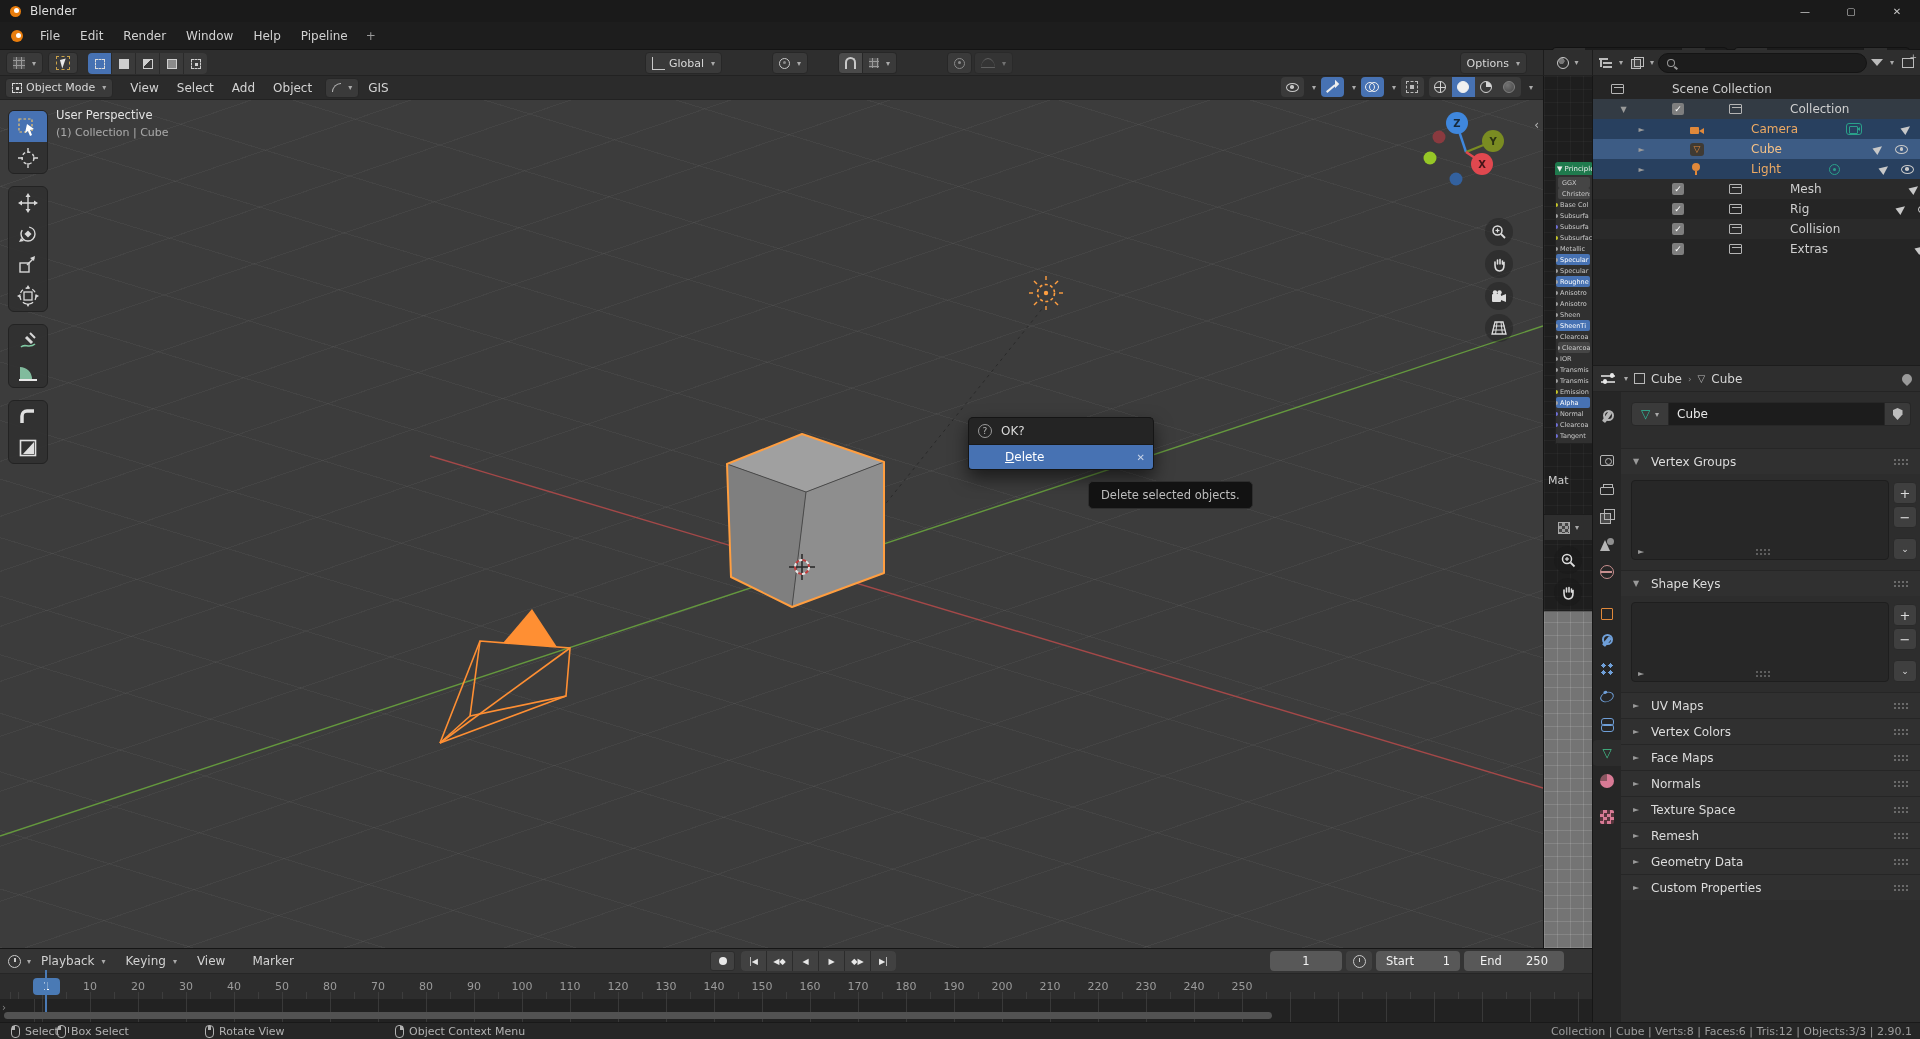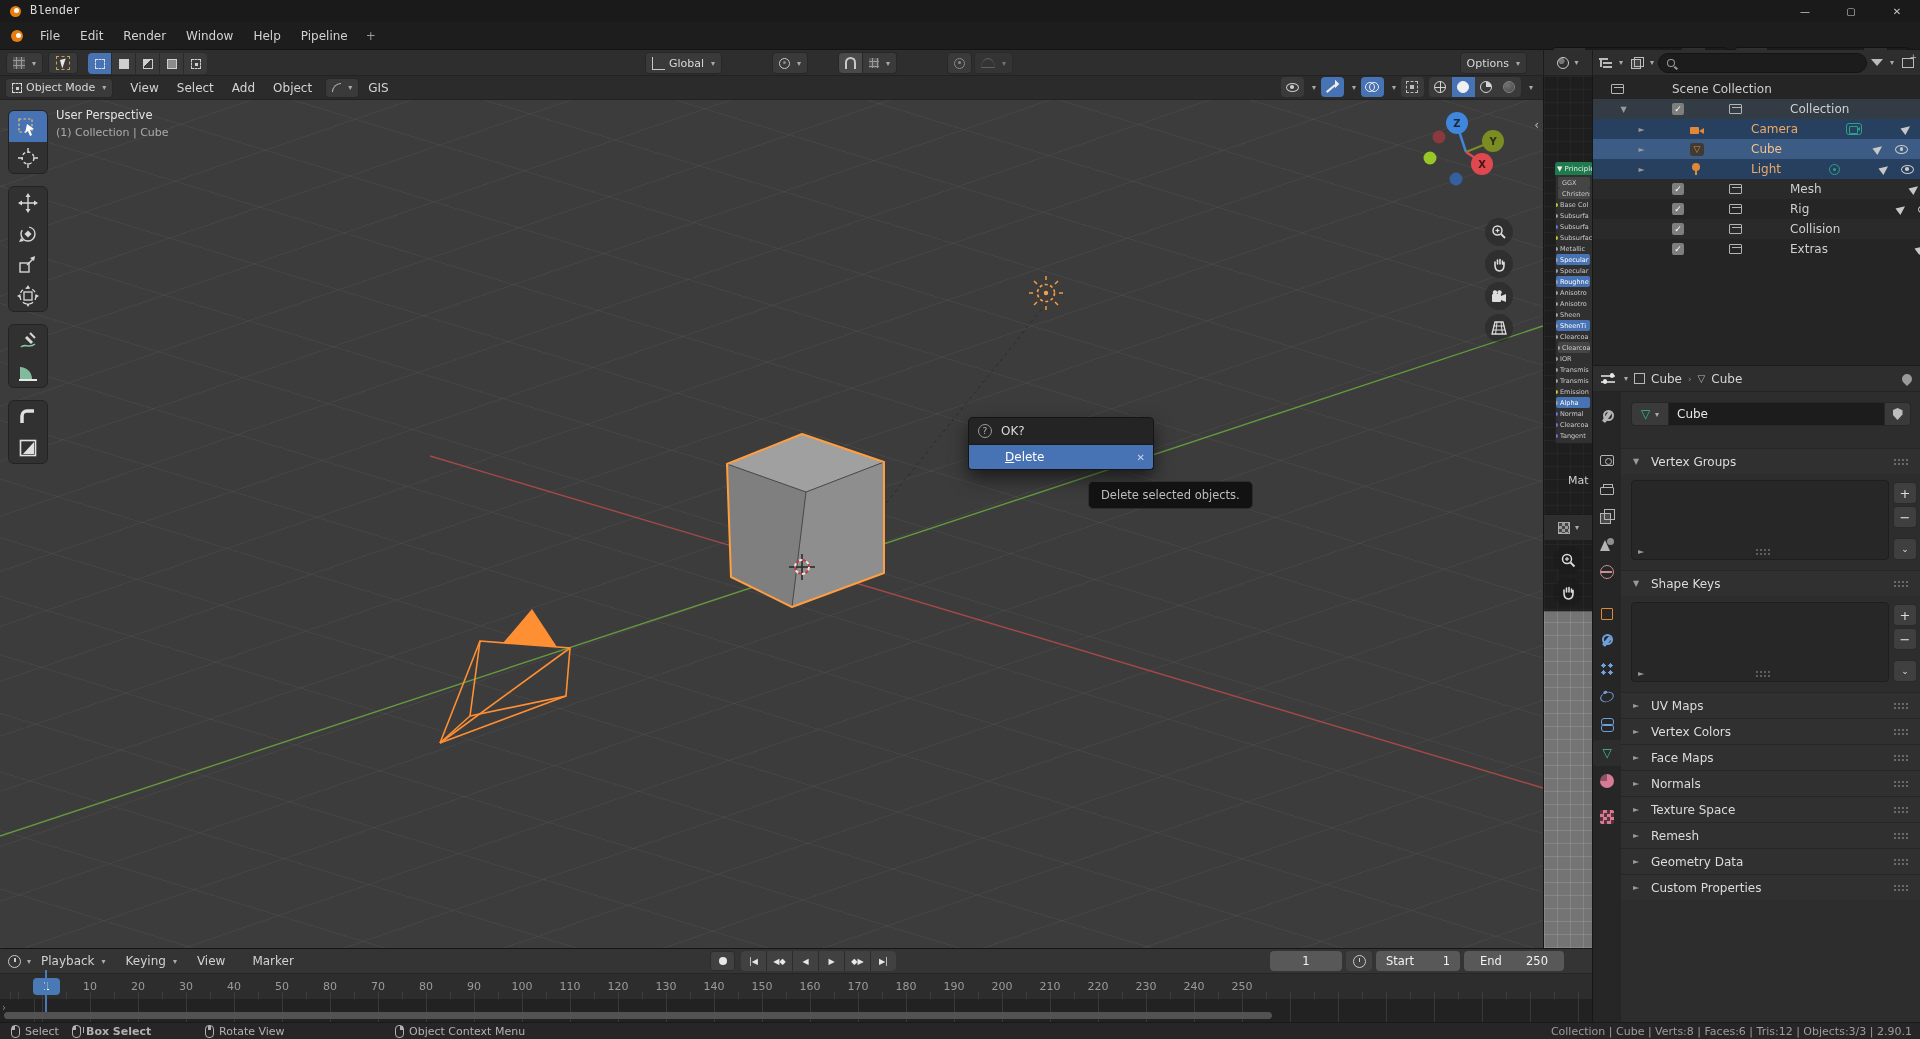--- a/index.html
+++ b/index.html
@@ -2,21 +2,21 @@
 <html><head>
 <meta charset="utf-8">
 <style>
   *{margin:0;padding:0;box-sizing:border-box;font-family:"DejaVu Sans","Liberation Sans",sans-serif;}
   html,body{width:1920px;height:1039px;background:#111;overflow:hidden;}
   .abs{position:absolute;}
   #stage{position:relative;width:1920px;height:1039px;background:#1d1d1d;font-size:12px;color:#d6d6d6;}
 
   
   .ttl{left:0;top:0;width:1920px;height:22px;background:#1a1a1a;display:flex;align-items:center;}
-  .ttl-title{margin-left:8px;font-size:12px;color:#dedede;font-family:Liberation Mono, monospace;}
+  .ttl-title{margin-left:8px;font-size:12px;color:#dedede;}
   .winbtns{position:absolute;right:0;top:0;height:22px;display:flex;}
   .winbtn{width:46px;height:22px;display:flex;align-items:center;justify-content:center;color:#c9c9c9;font-size:10px;}
   .logo{width:16px;height:14px;margin-left:6px;position:relative;}
   .logo::before{content:"";position:absolute;left:4px;top:2px;width:11px;height:11px;border-radius:50%;background:#e87d0d;}
   .logo::after{content:"";position:absolute;left:8px;top:4px;width:5px;height:5px;border-radius:50%;background:#fff;}
   .logo.small::before{left:3px;top:1px;width:12px;height:12px}
   
   .mbar{left:0;top:22px;width:1920px;height:28px;background:#1d1d1d;display:flex;align-items:center;border-bottom:1px solid #141414;}
   .menu-item{padding:0 10px;height:22px;line-height:22px;color:#d2d2d2;font-size:12px;border-radius:4px;}
   .tabs{display:flex;margin-left:24px;height:28px;align-items:flex-end;}
@@ -131,21 +131,21 @@
      repeating-linear-gradient(90deg,rgba(255,255,255,.03) 0 1px,transparent 1px 13px),
      #1e1e1e;border-left:1px solid #161616;overflow:hidden;}
   .node{position:absolute;left:11px;top:86px;width:38px;}
   .node-h{height:13px;background:#1f7a4d;border-radius:3px 3px 0 0;font-size:7px;color:#eee;display:flex;align-items:center;padding-left:2px;white-space:nowrap;overflow:hidden;}
   .node-b{background:#303030;border:1px solid #222;border-top:none;padding:2px 0;}
   .nrow{height:11px;display:flex;align-items:center;gap:2px;padding-left:1px;font-size:6.5px;color:#c9c9c9;white-space:nowrap;overflow:hidden;position:relative;}
   .nrow .dot{width:4px;height:4px;border-radius:50%;flex:none;margin-left:-3px;}
   .d-yel{background:#c7c729;} .d-gry{background:#a0a0a0;} .d-pur{background:#7070d8;}
   .f-field{background:#454545;border-radius:2px;margin:0 2px;}
   .f-hl{background:#4772b3;border-radius:2px;margin-right:2px;color:#fff;}
-  .mat-lbl{position:absolute;left:24px;top:398px;font-size:11px;color:#cfcfcf;}
+  .mat-lbl{position:absolute;left:4px;top:398px;font-size:11px;color:#cfcfcf;}
   .strip-ibar{position:absolute;left:0;top:438px;width:49px;height:26px;background:#2e2e2e;border-top:1px solid #1c1c1c;display:flex;align-items:center;justify-content:center;gap:2px;}
   .check-ic{width:12px;height:12px;border:1px solid #aaa;background:repeating-conic-gradient(#999 0 25%,#444 0 50%) 0 0/6px 6px;}
   .strip-circ{position:absolute;left:10px;width:28px;height:28px;border-radius:50%;background:rgba(25,25,25,.6);display:flex;align-items:center;justify-content:center;}
   .uvcanvas{position:absolute;left:0;top:535px;width:49px;height:337px;background:
      repeating-linear-gradient(0deg,rgba(255,255,255,.12) 0 1px,transparent 1px 13px),
      repeating-linear-gradient(90deg,rgba(255,255,255,.12) 0 1px,transparent 1px 13px),#747474;border-top:1px solid #5c5c5c;}
 
   
   .outb{left:1592px;top:76px;width:328px;height:289px;background:#252525;border-left:1px solid #161616;padding-top:3px;}
   .orow{height:20px;display:flex;align-items:center;font-size:12px;color:#cfcfcf;gap:40px;}
@@ -260,21 +260,21 @@
   .cfpill{position:absolute;left:33px;top:4px;width:27px;height:17px;background:#4a7ab5;border-radius:4px;color:#fff;font-size:11px;text-align:center;line-height:17px;}
   .cfline{position:absolute;left:45px;top:21px;width:2px;height:43px;background:#4a7ab5;}
   .tlregion{position:absolute;left:0;top:50px;width:100%;height:24px;background:#222;
      background-image:repeating-linear-gradient(90deg,rgba(80,80,80,.5) 0 1px,transparent 1px 48px);background-position:42px 0;}
   .hscroll{position:absolute;left:4px;top:63px;width:1268px;height:7px;background:#525252;border-radius:4px;}
   .tl-arrow{position:absolute;left:2px;top:53px;color:#888;font-size:10px;}
 
   
   .sbar{left:0;top:1022px;width:1920px;height:17px;background:#262626;border-top:1px solid #191919;font-size:11px;color:#b2b2b2;}
   .sb-item{position:absolute;top:0;height:17px;display:flex;align-items:center;gap:5px;}
-  .sb1{left:11px;} .sb2{left:72px;font-weight:bold;} .sb3{left:205px;text-align:right;} .sb4{left:395px;}
+  .sb1{left:11px;} .sb2{left:57px;} .sb3{left:205px;text-align:right;} .sb4{left:395px;}
   .mouse{width:9px;height:13px;border:1.2px solid #b2b2b2;border-radius:4px;position:relative;}
   .mouse::before{content:"";position:absolute;background:#b2b2b2;width:3px;height:4px;top:0;}
   .m-left::before{left:0;} .m-mid::before{left:2px;} .m-right::before{right:0;}
   .m-drag::after{content:"";position:absolute;right:-4px;top:1px;width:2px;height:6px;border-left:1px solid #b2b2b2;border-right:1px solid #b2b2b2;}
   .sb-stats{position:absolute;right:8px;top:0;height:17px;display:flex;align-items:center;color:#9d9d9d;}
 </style>
 </head>
 <body>
 
 <div id="stage">

